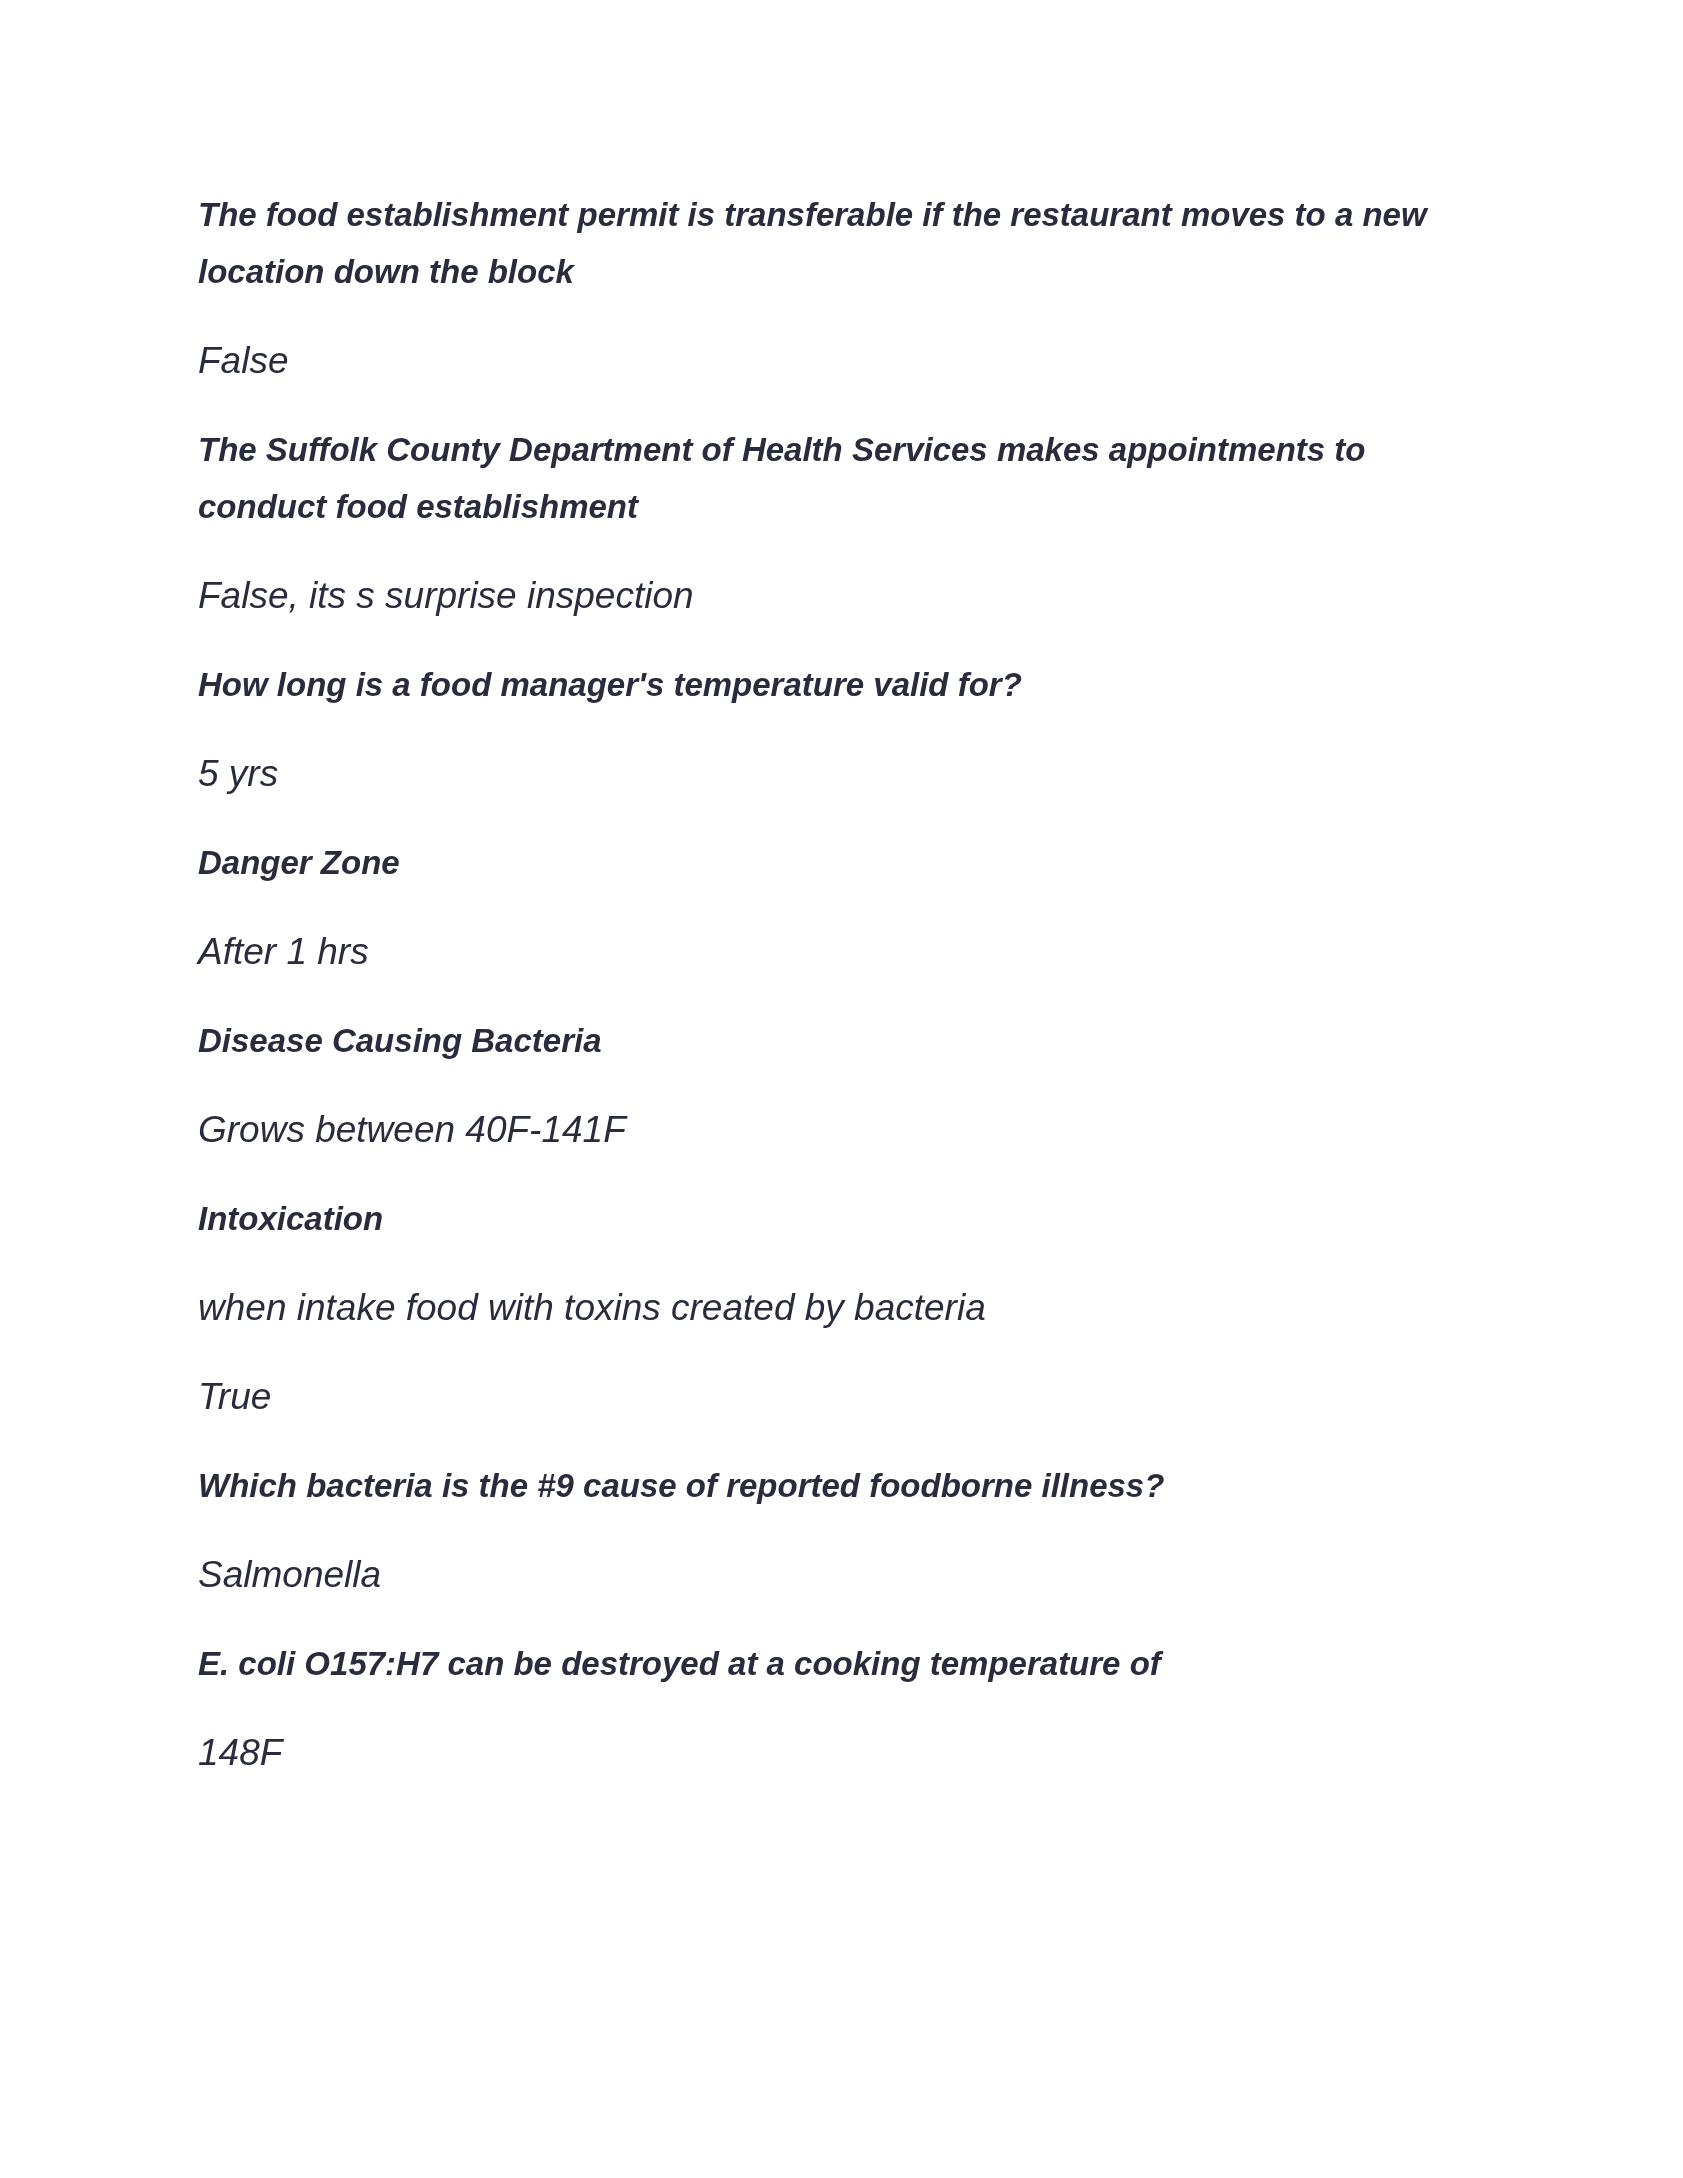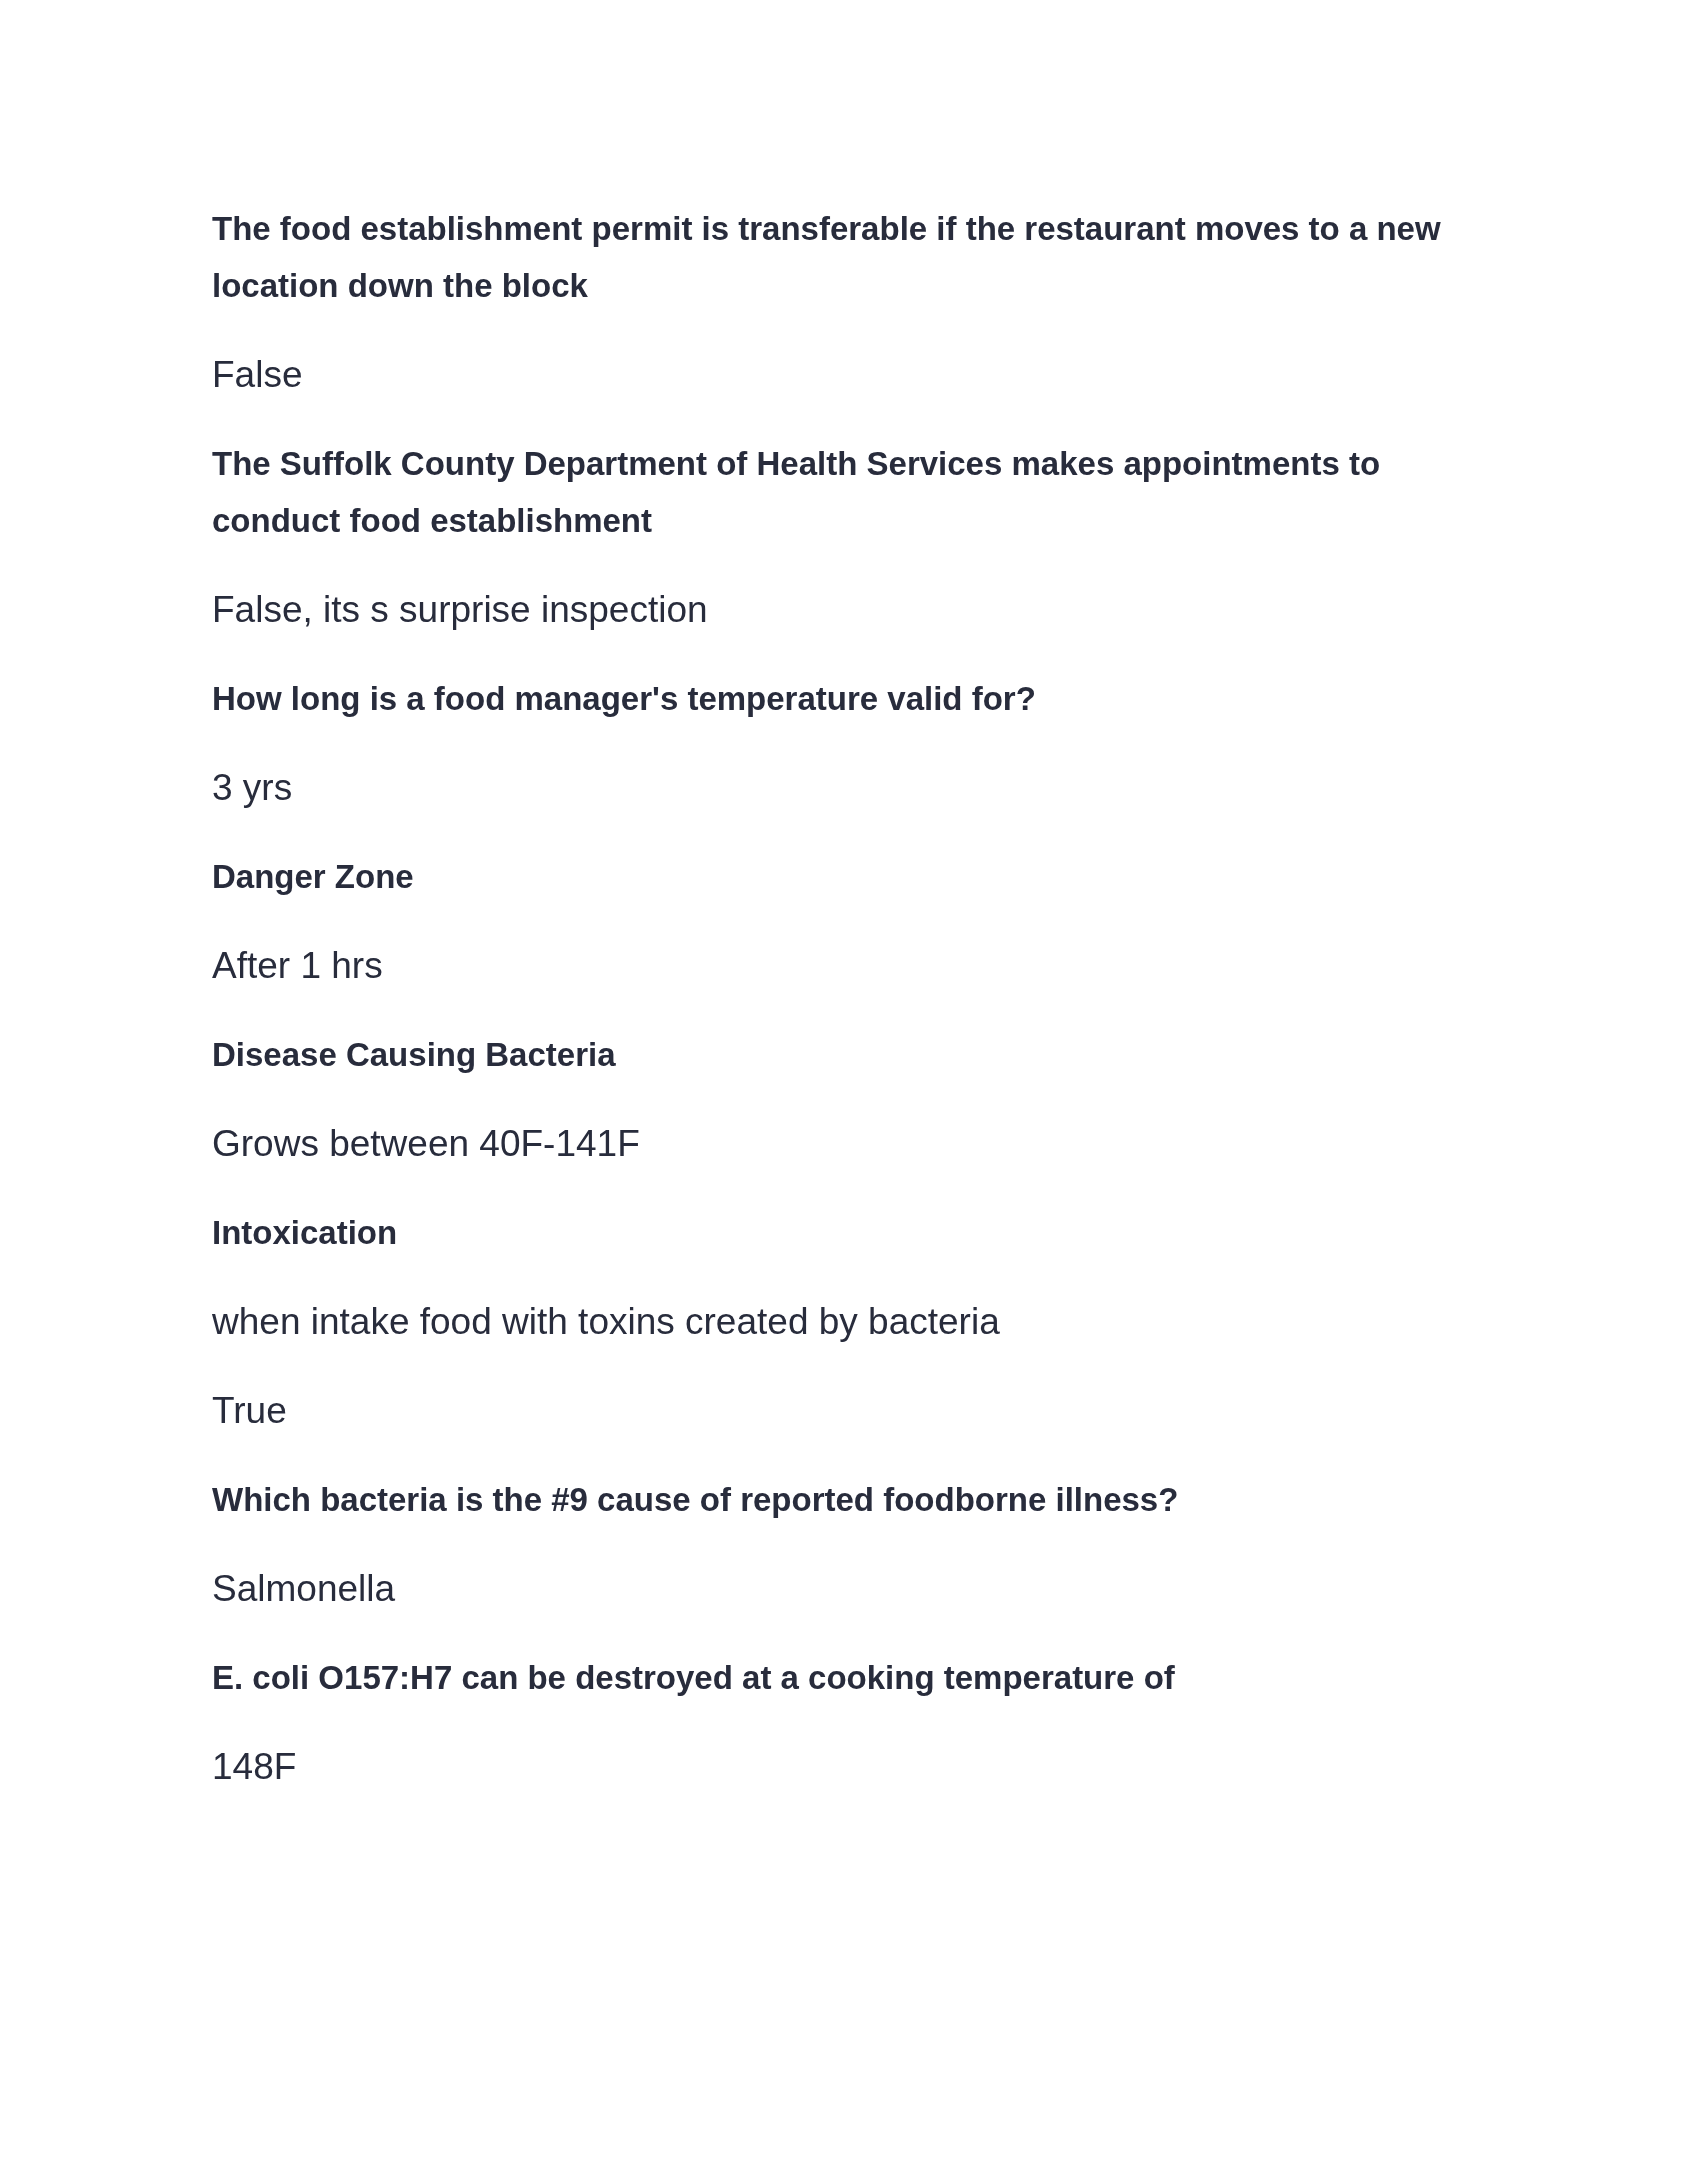--- a/index.html
+++ b/index.html
@@ -15,21 +15,22 @@
       font-family: "Liberation Sans", "DejaVu Sans", sans-serif;
       color: #282c3c;
     }
     .page {
       position: absolute;
       left: 198px;
       top: 186px;
       width: 1287px;
     }
     .qa {
-      margin: 14px;
+      margin: 0;
+      font-style: italic;
     }
     .q {
       font-weight: bold;
       font-size: 33px;
       line-height: 57px;
       margin: 0;
     }
     .a {
       font-weight: normal;
       font-size: 37px;
@@ -44,21 +45,21 @@
   <div class="qa">
     <p class="q">The food establishment permit is transferable if the restaurant moves to a new location down the block</p>
     <p class="a">False</p>
   </div>
   <div class="qa">
     <p class="q">The Suffolk County Department of Health Services makes appointments to conduct food establishment</p>
     <p class="a">False, its s surprise inspection</p>
   </div>
   <div class="qa">
     <p class="q">How long is a food manager's temperature valid for?</p>
-    <p class="a">3 yrs</p>
+    <p class="a">5 yrs</p>
   </div>
   <div class="qa">
     <p class="q">Danger Zone</p>
     <p class="a">After 1 hrs</p>
   </div>
   <div class="qa">
     <p class="q">Disease Causing Bacteria</p>
     <p class="a">Grows between 40F-141F</p>
   </div>
   <div class="qa">

